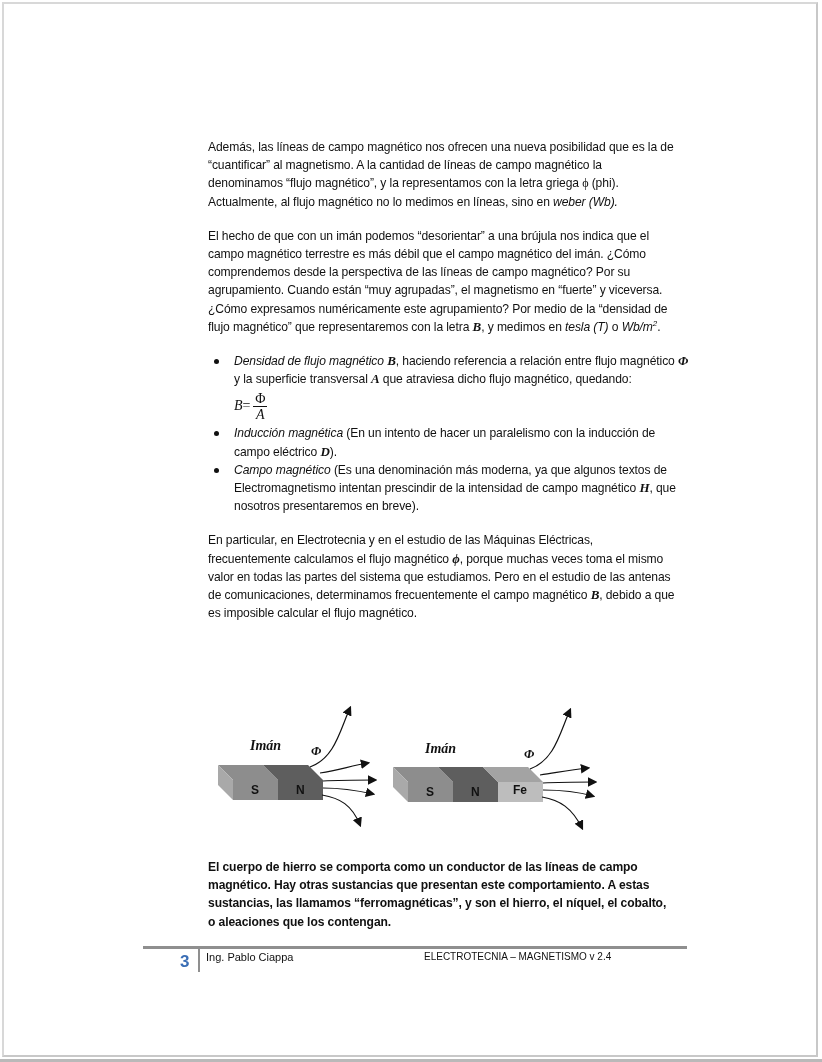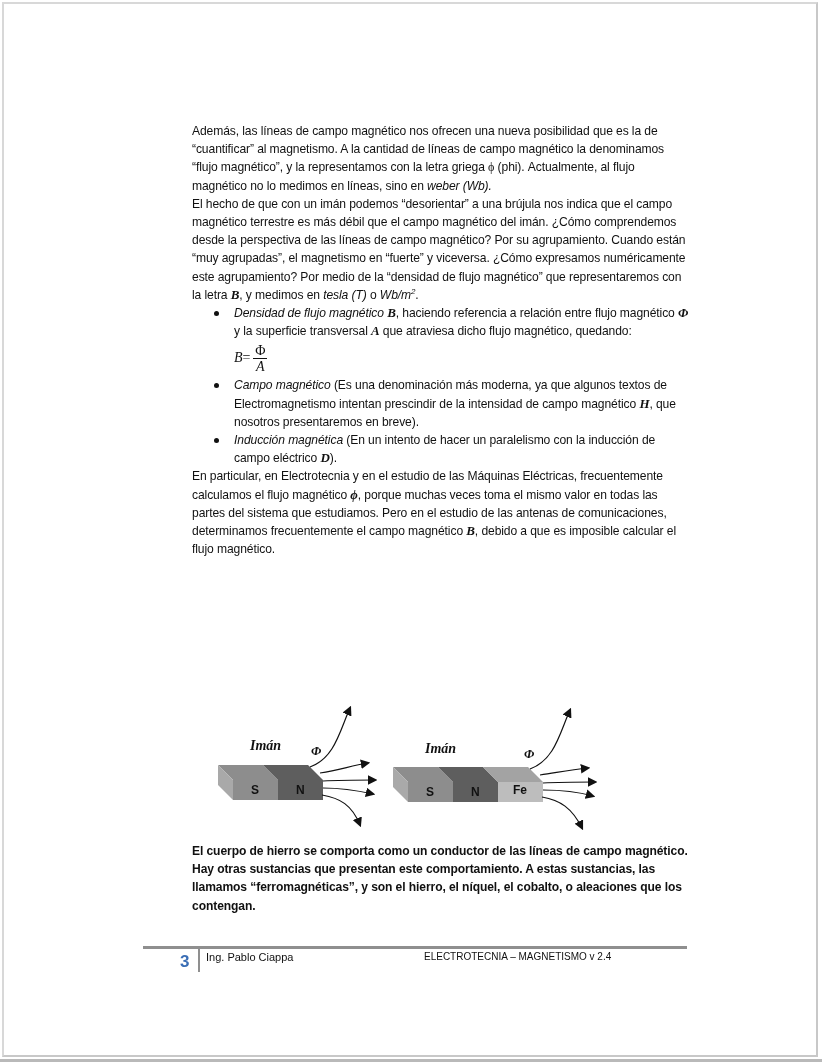--- a/index.html
+++ b/index.html
@@ -11,21 +11,21 @@
     position: absolute; left: 2px; top: 2px; width: 816px; height: 1055px;
     border-top: 2px solid #d8d8d8; border-left: 2px solid #d8d8d8;
     border-right: 2px solid #c8c8c8; border-bottom: 2px solid #c8c8c8;
     box-sizing: border-box;
   }
   .bottom-shadow { position: absolute; left: 0; top: 1059px; width: 822px; height: 3px; background: #b9b9b9; }
   .content {
     position: absolute; left: 192px; top: 122px; width: 500px;
     font-size: 12.1px; line-height: 18.2px; letter-spacing: -0.1px;
   }
-  .content p { margin: 0; }
+  .content p { margin: 16px; }
   .i { font-style: italic; }
   .bm { font-family: "Liberation Serif", "DejaVu Serif", serif; font-weight: bold; font-style: italic; font-size: 13px; }
   .gr { font-family: "Liberation Serif", "DejaVu Serif", serif; }
   ul.bullets { margin: 0; padding: 0; list-style: none; }
   ul.bullets li { position: relative; padding-left: 42px; }
   ul.bullets li .dot {
     position: absolute; left: 22px; top: 7px; width: 5px; height: 5px; border-radius: 50%; background: #111;
   }
   .formula {
     font-family: "Liberation Serif", "DejaVu Serif", serif; font-style: italic; font-size: 14px;
@@ -63,25 +63,25 @@
         <span>B</span>
           <span style="font-style:normal"> =</span>
         <span class="frac">
           <span class="num">Φ</span>
           <span>A</span>
         </span>
       </div>
     </li>
     <li>
       <span class="dot"></span>
-      <span class="i">Campo magnético</span><span> (Es una denominación más moderna, ya que algunos textos de Electromagnetismo intentan prescindir de la intensidad de campo magnético </span><span class="bm">H</span><span>, que nosotros presentaremos en breve).</span>
+      <span class="i">Inducción magnética</span><span> (En un intento de hacer un paralelismo con la inducción de campo eléctrico </span><span class="bm">D</span><span>).</span>
     </li>
     <li>
       <span class="dot"></span>
-      <span class="i">Inducción magnética</span><span> (En un intento de hacer un paralelismo con la inducción de campo eléctrico </span><span class="bm">D</span><span>).</span>
+      <span class="i">Campo magnético</span><span> (Es una denominación más moderna, ya que algunos textos de Electromagnetismo intentan prescindir de la intensidad de campo magnético </span><span class="bm">H</span><span>, que nosotros presentaremos en breve).</span>
     </li>
   </ul>
 
 
   <p><span>En particular, en Electrotecnia y en el estudio de las Máquinas Eléctricas, frecuentemente calculamos el flujo magnético </span><span class="bm">ϕ</span><span>, porque muchas veces toma el mismo valor en todas las partes del sistema que estudiamos. Pero en el estudio de las antenas de comunicaciones, determinamos frecuentemente el campo magnético </span><span class="bm">B</span><span>, debido a que es imposible calcular el flujo magnético.</span></p>
 
 </div>
 
 <div class="diagram">
   <svg width="400" height="135" viewBox="0 0 400 135">

